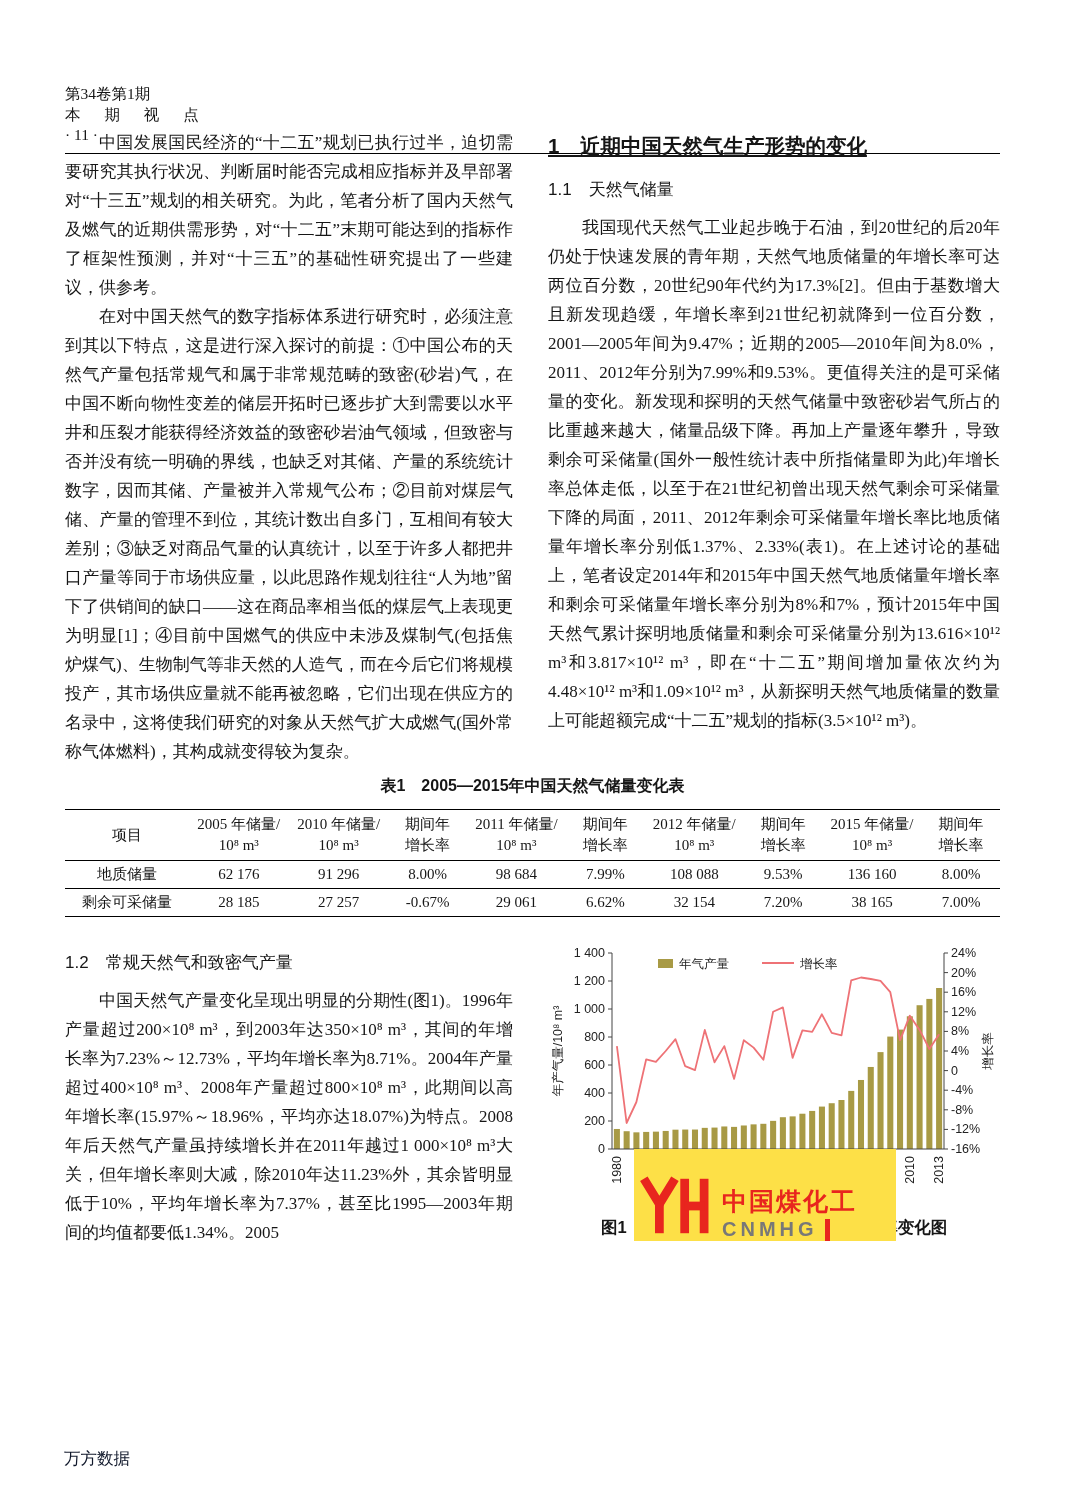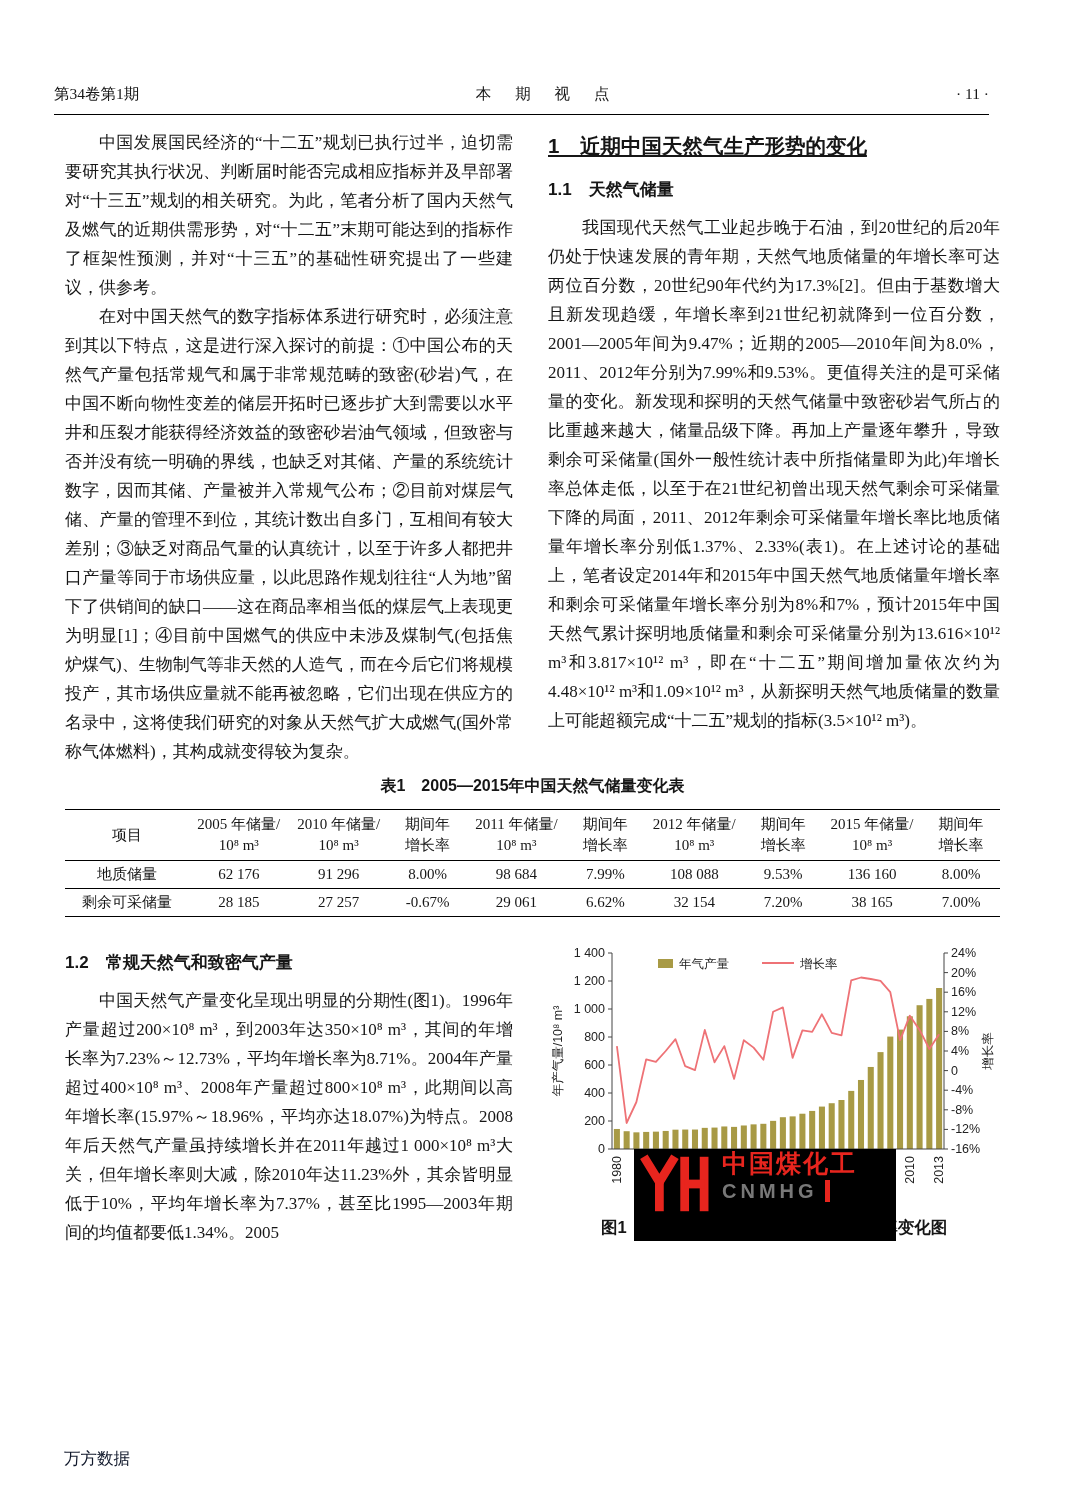--- a/index.html
+++ b/index.html
@@ -1,46 +1,46 @@
 <!DOCTYPE html>
 <html><head>
 <meta charset="utf-8">
 <style>
   html,body{margin:0;padding:0;background:#fff;}
   .page{position:relative;width:1066px;height:1502px;background:#ffffff;
         font-family:"Liberation Serif",serif;color:#161616;overflow:hidden;}
-  .header{position:absolute;top:84px;left:54px;width:935px;display:flex;
+  .header{position:absolute;top:84px;left:65px;width:935px;display:flex;
           justify-content:space-between;align-items:baseline;font-size:15.5px;
-          padding-bottom:9px;border-bottom:1.4px solid #000;}
+          padding-bottom:9px;border-bottom:1.4px solid #000;flex-direction:column;}
   .header-center{letter-spacing:10px;}
   .content{position:absolute;top:128px;left:65px;width:935px;}
   .row{display:flex;gap:35px;}
   .colL{width:448px;flex:0 0 448px;}
   .colR{width:452px;flex:0 0 452px;}
   p.body{margin:0;font-size:17px;line-height:29px;text-align:justify;text-indent:2em;}
   .h1{font-family:"Liberation Sans",sans-serif;font-weight:bold;font-size:20.5px;margin:4px 0 18px;text-decoration:underline;}
-  .h2{font-family:"Liberation Sans",sans-serif;font-weight:bold;font-size:17px;margin:8px 0 12px;}
+  .h2{font-family:"Liberation Sans",sans-serif;font-weight:normal;font-size:17px;margin:8px 0 12px;}
   .tableBlock{margin-top:10px;}
   .tableTitle{text-align:center;font-family:"Liberation Sans",sans-serif;font-weight:bold;
               font-size:16px;margin-bottom:12px;}
   table.t1{width:100%;border-collapse:collapse;font-size:15px;
            border-top:1.6px solid #000;border-bottom:1.6px solid #000;}
   table.t1 th,table.t1 td{padding:4px 2px;text-align:center;font-weight:normal;vertical-align:middle;}
   table.t1 thead tr{border-bottom:1px solid #000;}
   table.t1 tbody tr.rline{border-bottom:1px solid #000;}
   table.t1 th span{display:block;line-height:21px;}
   .tableNote{font-size:14px;margin-top:9px;}
   .row2{margin-top:26px;}
   .row2R{position:relative;}
   .figCaption{display:flex;justify-content:center;align-items:baseline;
               font-family:"Liberation Sans",sans-serif;font-weight:bold;font-size:16.5px;margin-top:2px;}
   .figSpacer{width:150px;}
   .figNote{font-size:13.5px;margin-top:7px;padding-left:12px;}
-  .watermark{position:absolute;left:86px;top:206px;width:262px;height:92px;background:#000000;
-             display:flex;align-items:flex-start;gap:10px;z-index:5;}
+  .watermark{position:absolute;left:86px;top:206px;width:262px;height:92px;background:#fde047;
+             display:flex;align-items:flex-end;gap:10px;z-index:5;}
   .wmTexts{display:flex;flex-direction:column;gap:2px;}
   .wmText1{color:#e8251e;font-family:"Liberation Sans",sans-serif;font-weight:bold;
            font-size:25px;letter-spacing:2px;line-height:1.15;}
   .wmText2{color:#787878;font-family:"Liberation Sans",sans-serif;font-weight:bold;
            font-size:20px;letter-spacing:4px;display:flex;align-items:center;gap:7px;}
   .wmBar{display:inline-block;width:5px;height:22px;background:#e8251e;}
   .footer{position:absolute;left:64px;top:1448px;font-size:16.5px;color:#0f172a;}
   #fig1svg{display:block;}
 </style>
 </head>

